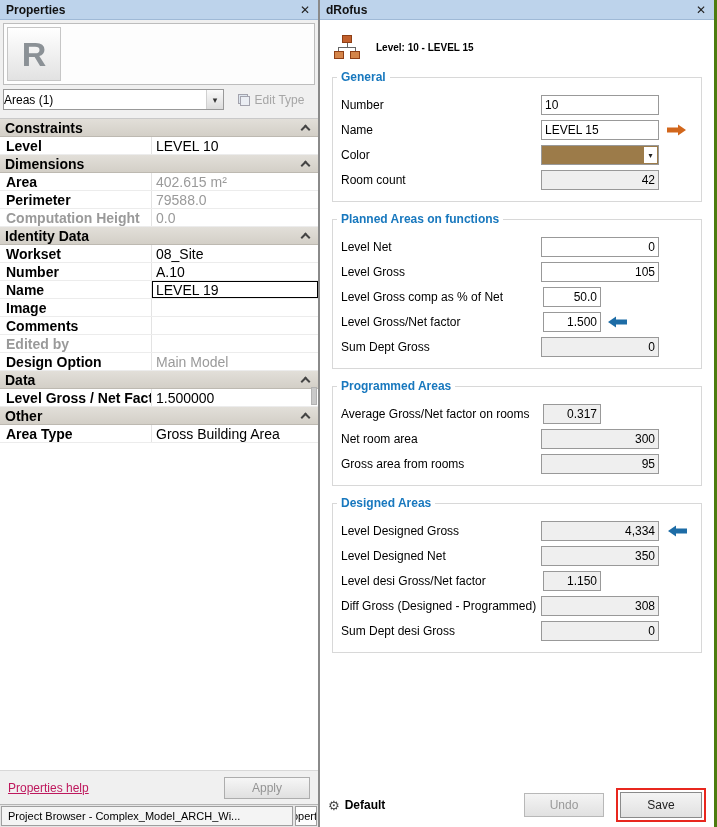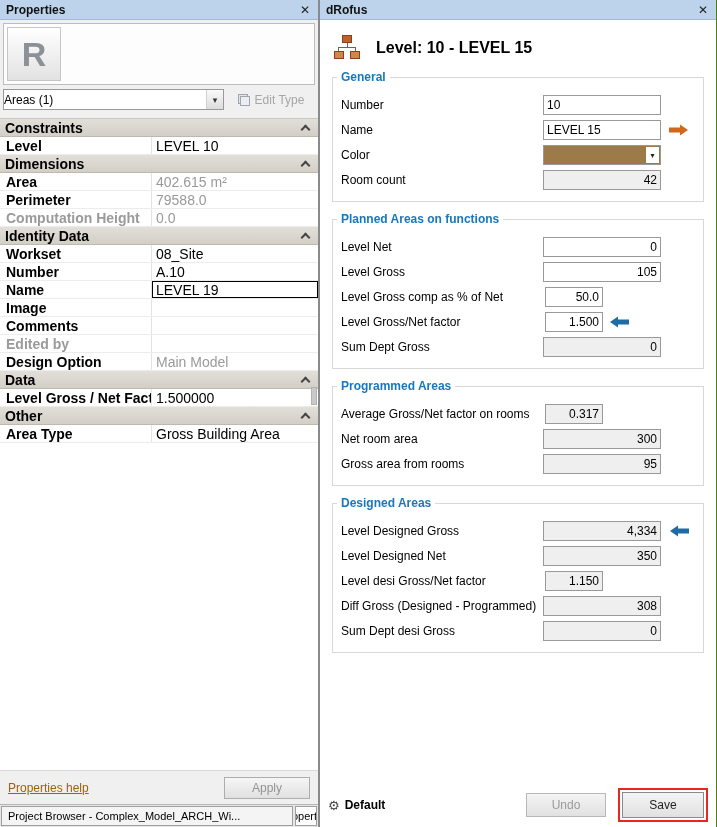--- a/index.html
+++ b/index.html
@@ -29,31 +29,31 @@
   .g-header { background: linear-gradient(#e2dfd9, #d3cfc7); border-bottom: 1px solid #bdb9b1; font-weight: bold; }
   .g-header-label { flex: 1; padding-left: 5px; }
   .chev { width: 7px; height: 7px; border-left: 2px solid #444; border-top: 2px solid #444; transform: rotate(45deg); margin: 4px 9px 0 0; }
   .g-label { width: 152px; padding-left: 6px; border-right: 1px solid #e3e3e3; white-space: nowrap; overflow: hidden; height: 100%; display: flex; align-items: center; font-weight: bold; }
   .g-value { flex: 1; padding-left: 4px; white-space: nowrap; overflow: hidden; height: 100%; display: flex; align-items: center; }
   .muted { color: #9a9a9a; }
   .editing { box-shadow: inset 0 0 0 1px #000; }
   .grid-scroll-thumb { position: absolute; right: 1px; top: 268px; width: 6px; height: 18px; background: #c9c9c9; border: 1px solid #b2b2b2; }
 
   .props-footer { position: absolute; left: 0; right: 0; bottom: 23px; height: 34px; background: #f0f0f0; border-top: 1px solid #d8d8d8; display: flex; align-items: center; }
-  .help-link { color: #a16207; text-decoration: underline; margin-left: 8px; }
+  .help-link { color: #be185d; text-decoration: underline; margin-left: 8px; }
   .apply-btn { margin-left: auto; margin-right: 8px; width: 86px; height: 22px; background: linear-gradient(#f6f6f6, #e0e0e0); border: 1px solid #adadad; color: #949494; display: flex; align-items: center; justify-content: center; }
   .props-tabs { position: absolute; left: 0; right: 0; bottom: 0; height: 23px; background: #e6e6e6; border-top: 1px solid #b5b5b5; display: flex; align-items: stretch; padding: 1px; gap: 2px; }
   .ptab { border: 1px solid #9f9f9f; background: #f4f4f4; font-size: 11px; display: flex; align-items: center; padding: 0 6px; white-space: nowrap; overflow: hidden; }
   .ptab-1 { width: 292px; }
   .ptab-2 { flex: 1; background: #fdfdfd; justify-content: center; }
 
   
-  .drofus { position: absolute; left: 319px; top: 0; width: 398px; height: 827px; background: #fff; border-left: 1px solid #8a8a8a; border-right: 1px solid #4d7c0f; }
+  .drofus { position: absolute; left: 319px; top: 0; width: 398px; height: 827px; background: #fff; border-left: 1px solid #8a8a8a; border-right: 3px solid #4d7c0f; }
   .dr-header { display: flex; align-items: center; gap: 16px; margin: 15px 0 2px 14px; }
-  .dr-title { font-size: 16px; font-weight: bold; }
+  .dr-title { font-size: 10px; font-weight: bold; }
   .org-icon { position: relative; width: 26px; height: 25px; }
   .org-sq { position: absolute; width: 10px; height: 8px; background: #d4854a; border: 1px solid #8f3f16; }
   .org-sq.top { left: 8px; top: 0; background: #c2602c; }
   .org-sq.bl { left: 0; top: 16px; }
   .org-sq.br { right: 0; top: 16px; }
   .org-l1 { position: absolute; left: 13px; top: 8px; width: 1px; height: 4px; background: #666; }
   .org-l2 { position: absolute; left: 4px; top: 12px; width: 18px; height: 1px; background: #666; }
   .org-l3 { position: absolute; left: 4px; top: 12px; width: 1px; height: 4px; background: #666; }
   .org-l4 { position: absolute; left: 21px; top: 12px; width: 1px; height: 4px; background: #666; }
 

